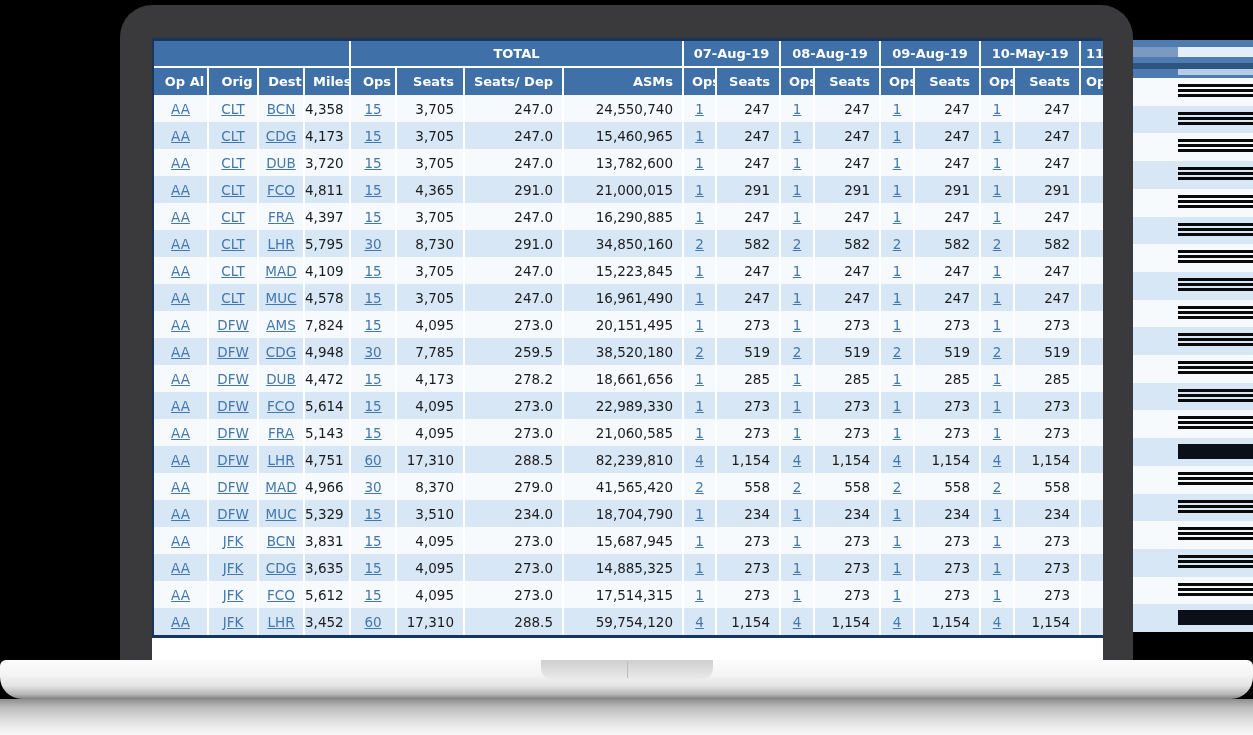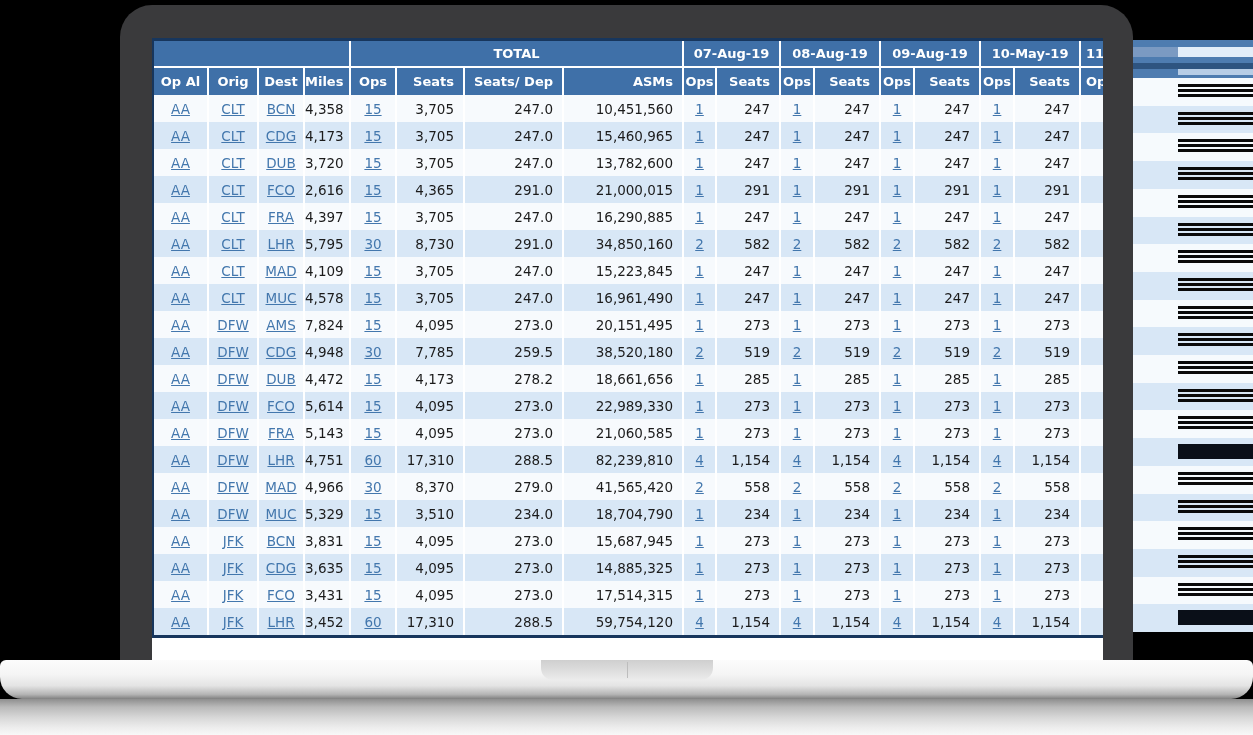--- a/index.html
+++ b/index.html
@@ -29,21 +29,21 @@
   #reflection{position:absolute;left:0;top:699px;width:1253px;height:36px;
         background:linear-gradient(180deg,#8e8e8e 0%,#b9b9b9 22%,#d8d8d8 52%,#ececec 78%,#f8f8f8 100%);}
 
   
   table.sched{border-collapse:separate;border-spacing:0;table-layout:fixed;width:951px;
               font-size:13.5px;color:#1b1b1b;
               border-top:3px solid #17365d;border-left:2px solid #17365d;border-bottom:3px solid #17365d;}
   table.sched th{background:#3f70a8;color:#fff;font-weight:bold;font-size:13px;
                  padding:0;white-space:nowrap;overflow:hidden;}
   tr.grp th{height:25px;border-bottom:2px solid #fff;}
-  tr.cols th{height:27px;}
+  tr.cols th{height:27px;padding-left:8px;}
   table.sched th + th, table.sched td + td{border-left:2px solid #fff;}
   table.sched td{height:27px;padding:0;white-space:nowrap;overflow:hidden;}
   tr.odd td{background:#f7fafd;}
   tr.even td{background:#d8e7f6;}
   .ctr{text-align:center;}
   .rt{text-align:right;padding-right:9px !important;}
   .lft{text-align:left;padding-left:5px !important;}
   a.lnk{color:#4377ad;text-decoration:underline;cursor:pointer;}
 </style>
 </head>
@@ -250,21 +250,21 @@
         </thead>
       <tbody id="tbody">
           <tr class="odd">
             <td class="ctr"><a class="lnk">AA</a></td>
             <td class="ctr"><a class="lnk">CLT</a></td>
             <td class="ctr"><a class="lnk">BCN</a></td>
             <td class="rt">4,358</td>
             <td class="ctr"><a class="lnk">15</a></td>
             <td class="rt">3,705</td>
             <td class="rt">247.0</td>
-            <td class="rt">10,451,560</td>
+            <td class="rt">24,550,740</td>
             <td class="ctr"><a class="lnk">1</a></td>
             <td class="rt">247</td>
             <td class="ctr"><a class="lnk">1</a></td>
             <td class="rt">247</td>
             <td class="ctr"><a class="lnk">1</a></td>
             <td class="rt">247</td>
             <td class="ctr"><a class="lnk">1</a></td>
             <td class="rt">247</td>
             <td></td>
           </tr>
@@ -303,21 +303,21 @@
             <td class="ctr"><a class="lnk">1</a></td>
             <td class="rt">247</td>
             <td class="ctr"><a class="lnk">1</a></td>
             <td class="rt">247</td>
             <td></td>
           </tr>
           <tr class="even">
             <td class="ctr"><a class="lnk">AA</a></td>
             <td class="ctr"><a class="lnk">CLT</a></td>
             <td class="ctr"><a class="lnk">FCO</a></td>
-            <td class="rt">2,616</td>
+            <td class="rt">4,811</td>
             <td class="ctr"><a class="lnk">15</a></td>
             <td class="rt">4,365</td>
             <td class="rt">291.0</td>
             <td class="rt">21,000,015</td>
             <td class="ctr"><a class="lnk">1</a></td>
             <td class="rt">291</td>
             <td class="ctr"><a class="lnk">1</a></td>
             <td class="rt">291</td>
             <td class="ctr"><a class="lnk">1</a></td>
             <td class="rt">291</td>
@@ -588,21 +588,21 @@
             <td class="ctr"><a class="lnk">1</a></td>
             <td class="rt">273</td>
             <td class="ctr"><a class="lnk">1</a></td>
             <td class="rt">273</td>
             <td></td>
           </tr>
           <tr class="odd">
             <td class="ctr"><a class="lnk">AA</a></td>
             <td class="ctr"><a class="lnk">JFK</a></td>
             <td class="ctr"><a class="lnk">FCO</a></td>
-            <td class="rt">3,431</td>
+            <td class="rt">5,612</td>
             <td class="ctr"><a class="lnk">15</a></td>
             <td class="rt">4,095</td>
             <td class="rt">273.0</td>
             <td class="rt">17,514,315</td>
             <td class="ctr"><a class="lnk">1</a></td>
             <td class="rt">273</td>
             <td class="ctr"><a class="lnk">1</a></td>
             <td class="rt">273</td>
             <td class="ctr"><a class="lnk">1</a></td>
             <td class="rt">273</td>

